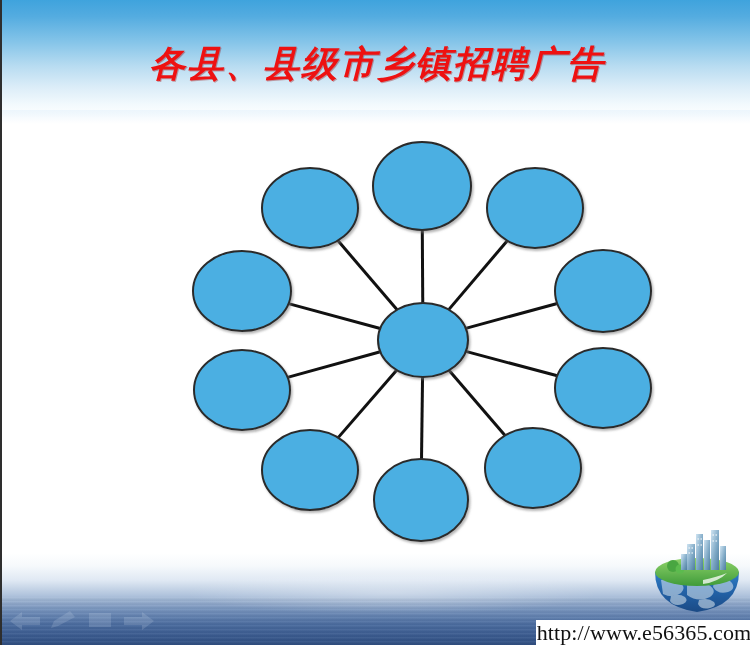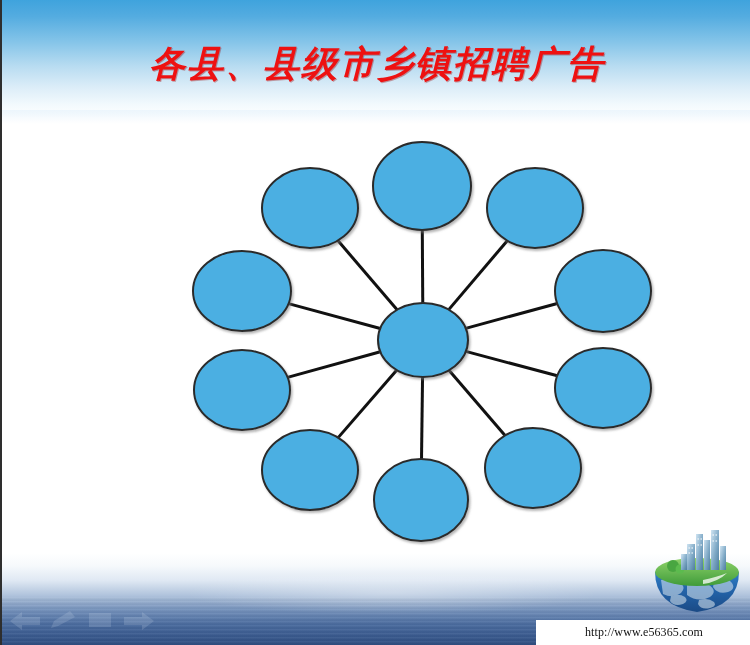--- a/index.html
+++ b/index.html
@@ -138,21 +138,21 @@
     top: 620px;
     width: 216px;
     height: 25px;
     background: #ffffff;
     display: flex;
     align-items: center;
     justify-content: center;
   }
   .url-text {
     font-family: "Liberation Serif", "DejaVu Serif", serif;
-    font-size: 12px;
+    font-size: 22px;
     color: #111111;
     letter-spacing: 0.1px;
     white-space: nowrap;
   }
 </style>
 </head>
 <body>
 
 <div class="slide">
 

